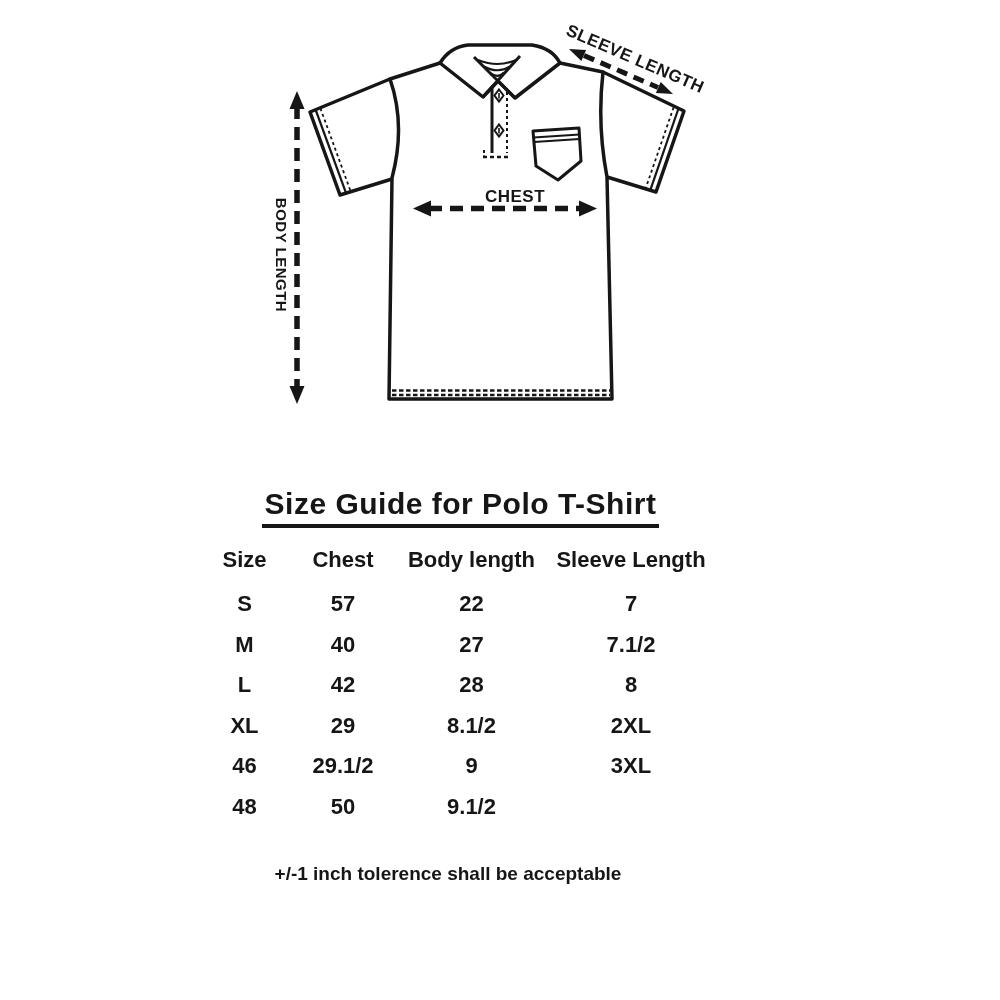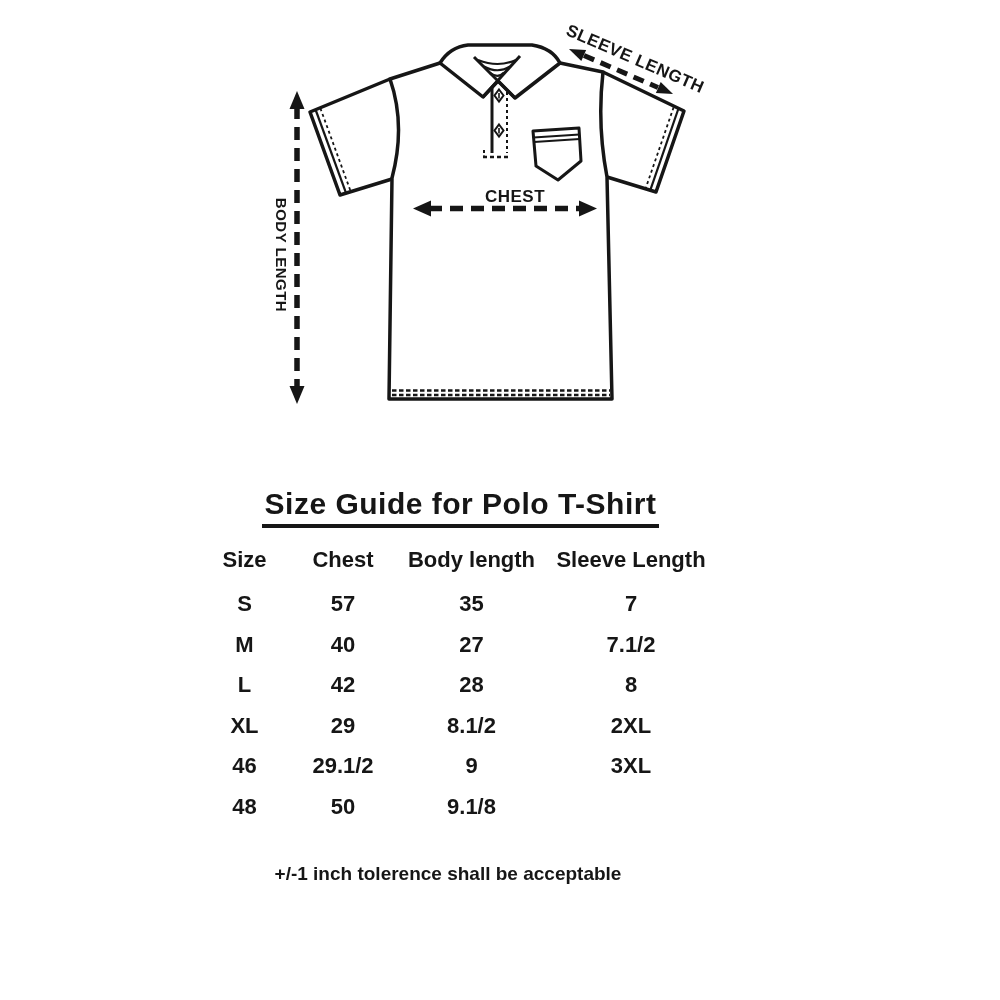--- a/index.html
+++ b/index.html
@@ -130,21 +130,21 @@
   </div>
 
   <div class="size-table">
     <div class="th">Size</div>
     <div class="th">Chest</div>
     <div class="th">Body length</div>
     <div class="th">Sleeve Length</div>
 
     <div class="td">S</div>
     <div class="td">57</div>
-    <div class="td">35</div>
+    <div class="td">22</div>
     <div class="td">7</div>
 
     <div class="td">M</div>
     <div class="td">40</div>
     <div class="td">27</div>
     <div class="td">7.1/2</div>
 
     <div class="td">L</div>
     <div class="td">42</div>
     <div class="td">28</div>
@@ -155,20 +155,20 @@
     <div class="td">8.1/2</div>
 
     <div class="td">2XL</div>
     <div class="td">46</div>
     <div class="td">29.1/2</div>
     <div class="td">9</div>
 
     <div class="td">3XL</div>
     <div class="td">48</div>
     <div class="td">50</div>
-    <div class="td">9.1/8</div>
+    <div class="td">9.1/2</div>
   </div>
 
   <div class="footnote">
     <div>+/-1 inch tolerence shall be acceptable</div>
   </div>
 
 </div>
 
 </body></html>

